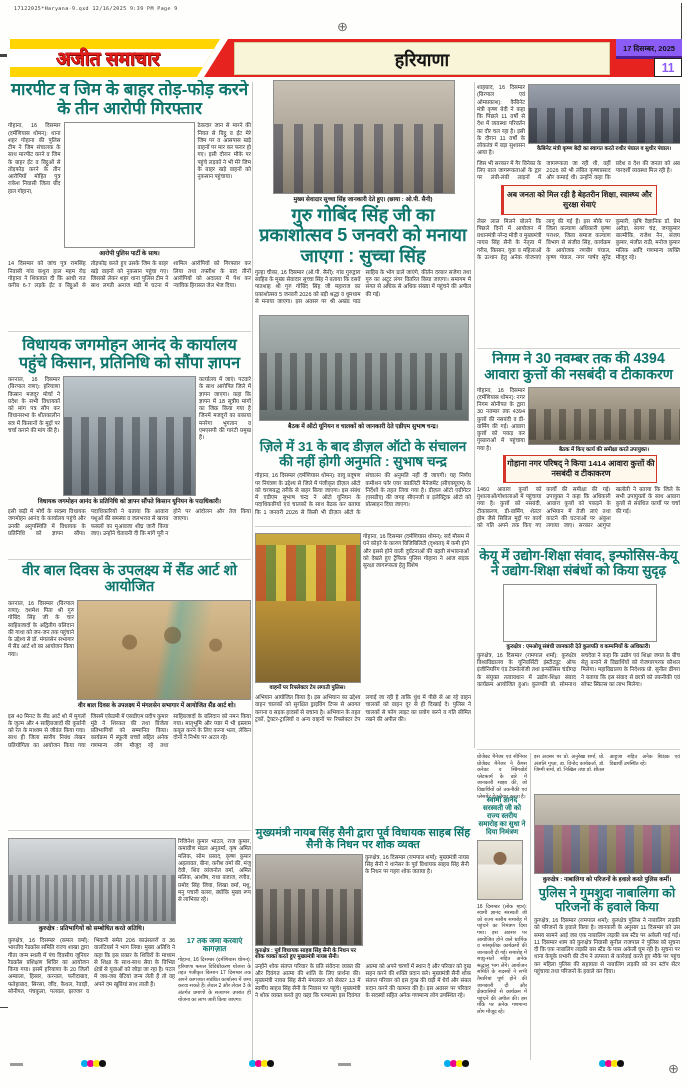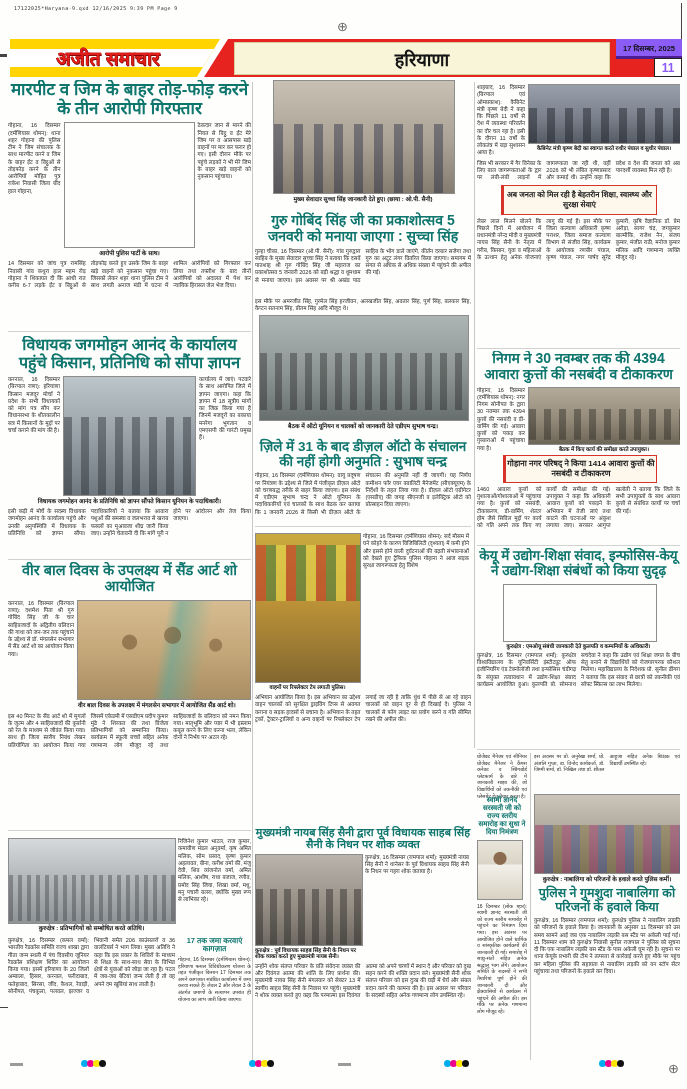--- a/index.html
+++ b/index.html
@@ -126,21 +126,21 @@
       <div class="photo ph1" style="width:129px;height:124px;"></div>
       <p class="body" style="width:54px;">ठेकदार जान से मारने की नियत से बिट्ठु व ईंट मेरे जिम पर व आसपास खड़े वाहनों पर मार कर फरार हो गए। इसी दौरान मौके पर पहुंचे लड़कों ने भी मेरे जिम के बाहर खड़े वाहनों को नुकसान पहुंचाया।</p>
     </div>
     <p class="cap" style="margin-top:2px;">आरोपी पुलिस पार्टी के साथ।</p>
     <p class="body cols3" style="margin-top:3px;height:58px;">14 दिसम्बर को जांच पुत्र रामसिंह निवासी गांव कथुरा हाल महम रोड़ गोहाना ने शिकायत दी कि आधी रात करीब 6-7 लड़के ईंट व बिट्ठुओं से तोड़फोड़ करते हुए उसके जिम के बाहर खड़े वाहनों को नुकसान पहुंचा गए। जिसको लेकर शहर थाना पुलिस टीम ने साथ लगती अनाज मंडी में घटना में शामिल आरोपियों को गिरफ्तार कर लिया तथा तफ्तीश के बाद तीनों आरोपियों को अदालत में पेश कर न्यायिक हिरासत जेल भेज दिया।</p>
   </section>
 
   <section class="art" style="left:255px;top:80px;width:216px;height:232px;">
     <div class="photo ph2" style="width:180px;height:112px;margin-left:18px;"></div>
     <p class="cap" style="margin-top:2px;">मुख्य सेवादार सुच्चा सिंह जानकारी देते हुए। (छाया : ओ.पी. सैनी)</p>
-    <h2 class="hl" style="font-size:14px;margin-top:10px;">गुरु गोबिंद सिंह जी का प्रकाशोत्सव 5 जनवरी को मनाया जाएगा : सुच्चा सिंह</h2>
+    <h2 class="hl" style="font-size:18px;margin-top:2px;">गुरु गोबिंद सिंह जी का प्रकाशोत्सव 5 जनवरी को मनाया जाएगा : सुच्चा सिंह</h2>
     <p class="body cols2" style="margin-top:3px;height:48px;">गुल्हा चीका, 16 दिसम्बर (ओ.पी. सैनी): गांव गुरुद्वारा साहिब के मुख्य सेवादार सुच्चा सिंह ने बताया कि दसवें पातशाह श्री गुरु गोबिंद सिंह जी महाराज का प्रकाशोत्सव 5 जनवरी 2026 को बड़ी श्रद्धा व धूमधाम से मनाया जाएगा। इस अवसर पर श्री अखंड पाठ साहिब के भोग डाले जाएंगे, कीर्तन दरबार सजेगा तथा गुरु का अटूट लंगर वितरित किया जाएगा। समागम में संगत से अधिक से अधिक संख्या में पहुंचने की अपील की गई।</p>
     <p class="body" style="margin-top:2px;height:14px;">इस मौके पर अमरजीत सिंह, गुरमेल सिंह हरजीवन, अलखजीत सिंह, अवतार सिंह, पूर्ण सिंह, बलकार सिंह, कैप्टन सतनाम सिंह, प्रीतम सिंह आदि मौजूद थे।</p>
   </section>
 
   <section class="art" style="left:477px;top:80px;width:203px;height:266px;">
     <div class="row" style="margin-top:4px;">
       <p class="body" style="width:48px;">शाहबाद, 16 दिसम्बर (बिरपाल एवं ओमप्रकाश): कैबिनेट मंत्री कृष्ण बेदी ने कहा कि पिछले 11 वर्षों से देश में व्यवस्था परिवर्तन का दौर चल रहा है। इसी के दौरान 11 वर्षों के लोकतंत्र में बड़ा सुशासन आया है।</p>
       <div style="width:152px;">
         <div class="photo ph3" style="width:151px;height:58px;"></div>
         <p class="cap" style="font-size:5.5px;margin-top:1px;">कैबिनेट मंत्री कृष्ण बेदी का स्वागत करते रुधीर पंघाल व सुधीर पंघाल।</p>

